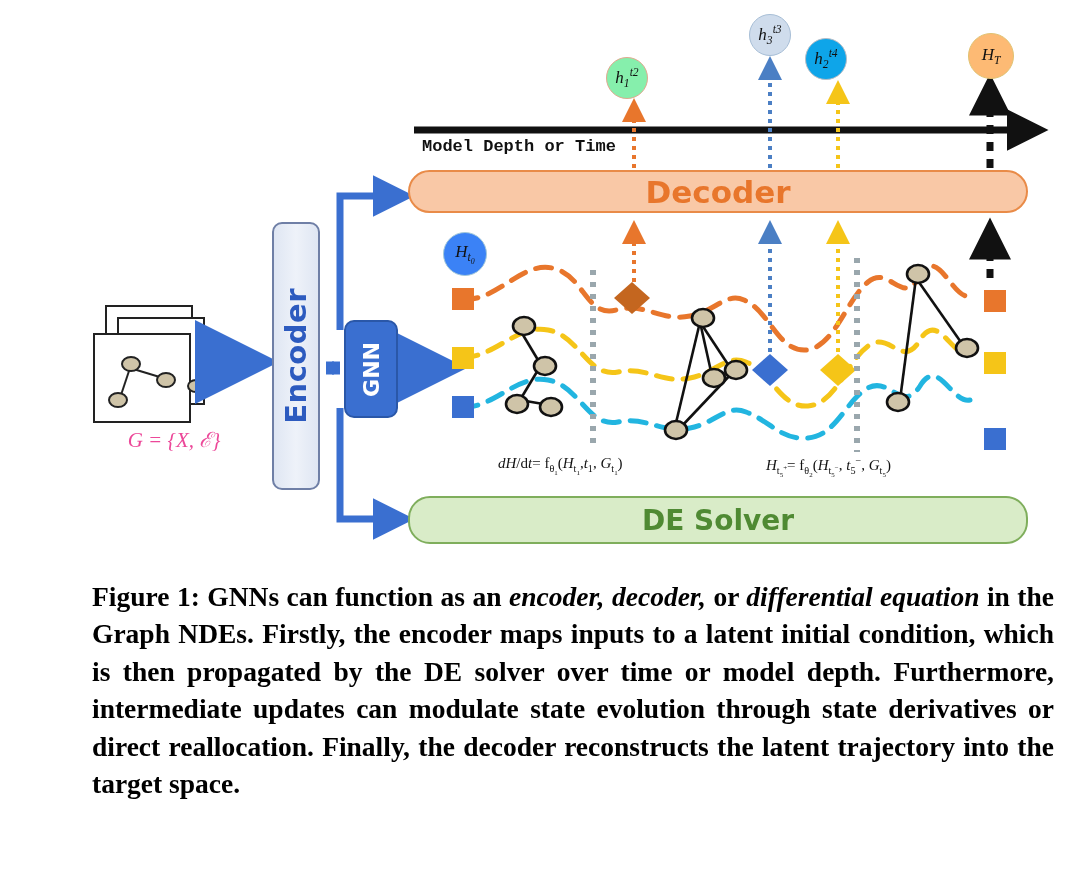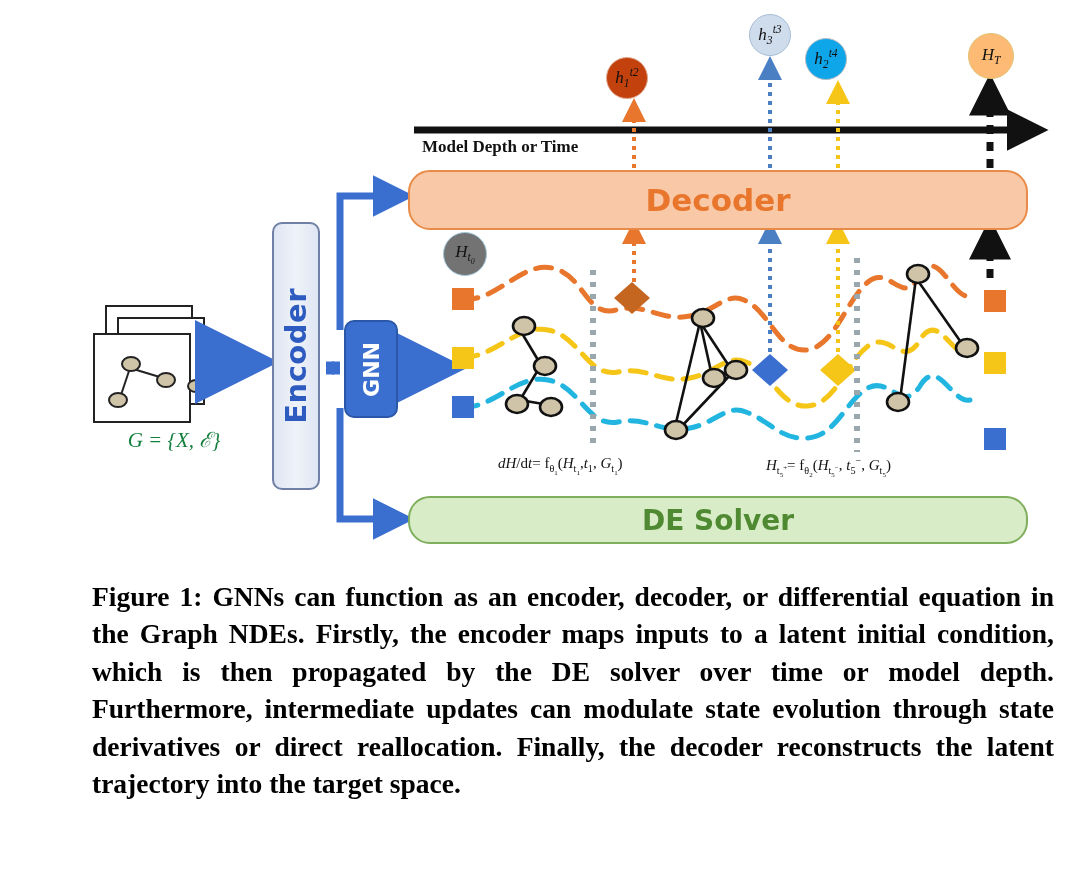--- a/index.html
+++ b/index.html
@@ -62,21 +62,21 @@
   }
   #gnn span {
     writing-mode: vertical-rl;
     transform: rotate(180deg);
     color: #ffffff;
     font-size: 22px;
   }
   
   #decoder {
     left: 408px; top: 170px;
-    width: 620px; height: 60px;
+    width: 620px; height: 43px;
     background: #f9c8a6;
     border: 2px solid #e98b48;
     border-radius: 22px;
   }
   #decoder span {
     color: #e8762c;
     font-size: 31px;
   }
   
   #desolver {
@@ -87,52 +87,52 @@
     border-radius: 22px;
   }
   #desolver span {
     color: #4f8a33;
     font-size: 28px;
   }
   
   #axis-label {
     position: absolute;
     left: 422px; top: 137px;
-    font-family: Liberation Serif, serif;
+    font-family: Liberation Mono, monospace;
     font-size: 17px;
     font-weight: bold;
     color: #111;
   }
   
   .bubble {
     position: absolute;
     border-radius: 50%;
     display: flex;
     align-items: center;
     justify-content: center;
     font-family: "Liberation Serif", serif;
     font-style: italic;
     font-size: 17px;
     color: #111;
   }
   .bubble.small { width: 42px; height: 42px; }
-  #b-h1 { left: 606px; top: 57px; background: #c2410c; border: 1px solid #e0a98f; }
+  #b-h1 { left: 606px; top: 57px; background: #86efac; border: 1px solid #e0a98f; }
   #b-h3 { left: 749px; top: 14px; background: #cfdcec; border: 1px solid #a7bed6; }
   #b-h2 { left: 805px; top: 38px; background: #0ea5e9; border: 1px solid #b4bcc6; }
   #b-HT { left: 968px; top: 33px; background: #fdba74; border: 1px solid #e0c271; width: 46px; height: 46px;}
-  #b-Ht0 { left: 443px; top: 232px; background: #737373; border: 1px solid #a3c8da; width: 44px; height: 44px;}
+  #b-Ht0 { left: 443px; top: 232px; background: #3b82f6; border: 1px solid #a3c8da; width: 44px; height: 44px;}
   
   #glabel {
     position: absolute;
     left: 94px; top: 425px;
     width: 160px;
     text-align: center;
     font-size: 21px;
     font-style: italic;
-    color: #15803d;
+    color: #ec4899;
   }
   
   .eq {
     position: absolute;
     font-size: 15px;
     color: #111;
     white-space: nowrap;
   }
   #eq1 { left: 498px; top: 455px; }
   #eq2 { left: 766px; top: 455px; }
@@ -144,21 +144,21 @@
     left: 92px; top: 578px;
     width: 962px;
     font-family: "Liberation Serif", serif;
     font-weight: bold;
     font-size: 27.5px;
     line-height: 1.36;
     color: #000;
     text-align: justify;
     text-align-last: left;
   }
-  #caption .it { }
+  #caption .it { font-style: italic; }
 </style>
 </head>
 <body>
 
 <div id="page">
 
   <div id="figure">
 
     <svg class="bg" viewBox="0 0 1080 560">
       <defs>

